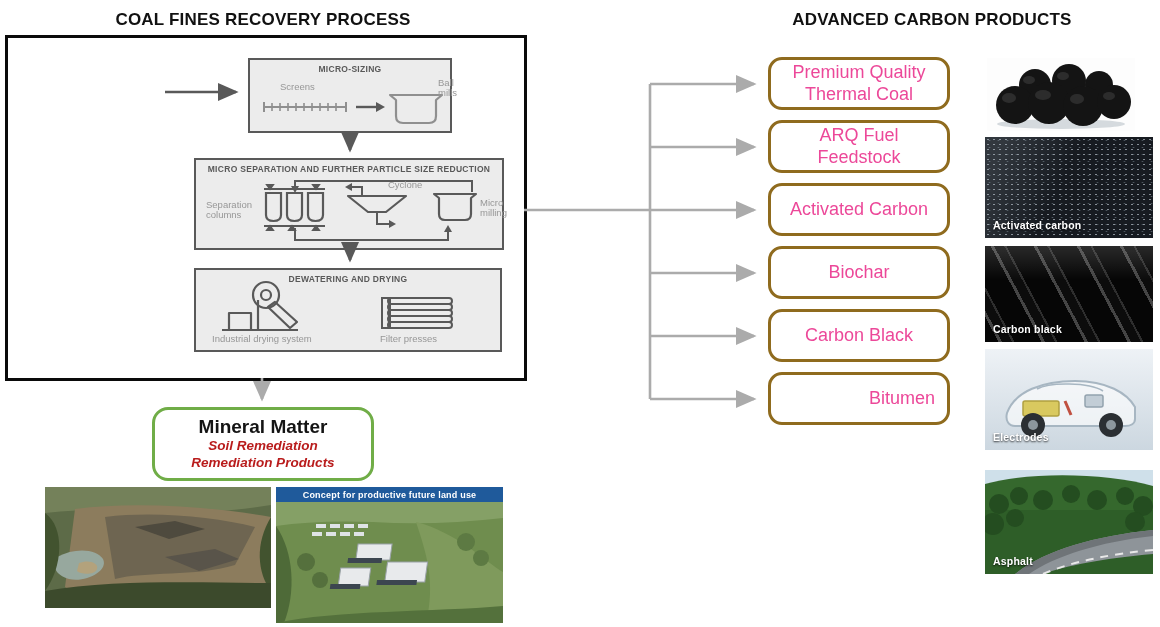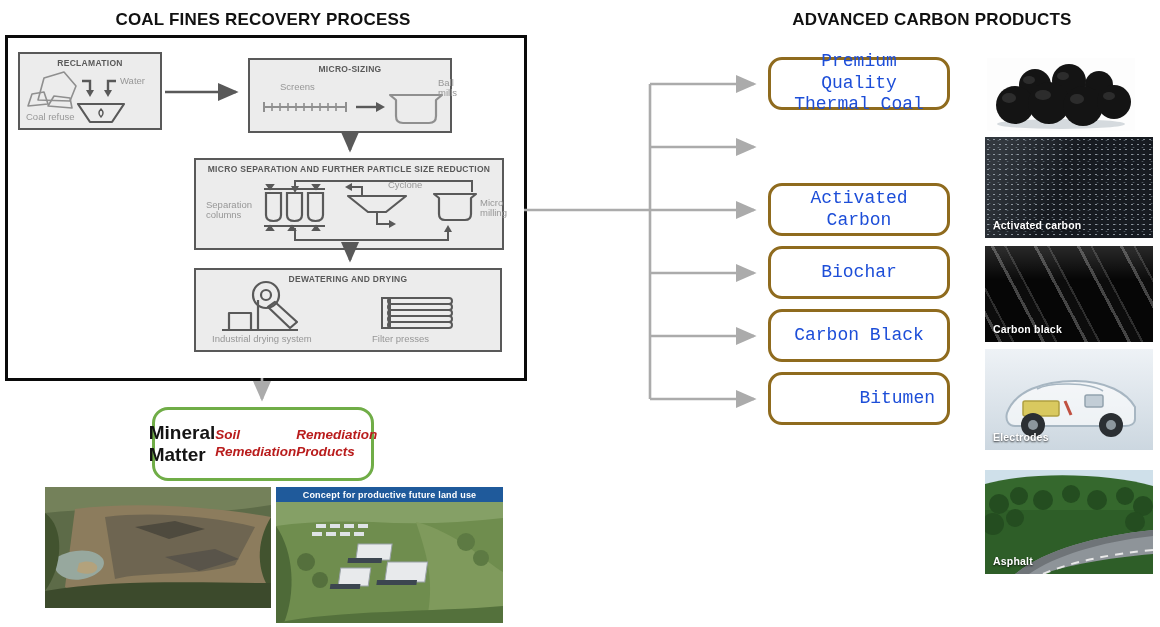--- a/index.html
+++ b/index.html
@@ -26,37 +26,37 @@
     font-size:8.5px;font-weight:bold;color:#595959;letter-spacing:.3px;
   }
   .stage-label{
     position:absolute;font-size:9.5px;color:#979797;line-height:1.1;
   }
   .stage svg{position:absolute;left:0;top:0;}
   
   #mineral-box{
     position:absolute;left:152px;top:407px;width:222px;height:74px;box-sizing:border-box;
     border:3.5px solid #70ad47;border-radius:16px;background:#fff;
-    display:flex;flex-direction:row;align-items:center;justify-content:center;
+    display:flex;flex-direction:column;align-items:center;justify-content:center;
   }
   #mineral-box .mm-title{font-size:19px;font-weight:bold;color:#141414;line-height:1.15;}
   #mineral-box .mm-sub{font-size:13.5px;font-style:italic;font-weight:bold;color:#b91c1c;line-height:1.25;}
   
   .site-photo{position:absolute;top:487px;height:136px;}
   .photo-caption{
     height:15px;background:#1f5a9b;color:#fff;font-size:9px;font-weight:bold;
     display:flex;align-items:center;justify-content:center;letter-spacing:.2px;
   }
   .photo-body{position:relative;width:100%;height:121px;overflow:hidden;}
   
   .product-box{
     position:absolute;left:768px;width:182px;height:53px;box-sizing:border-box;
     border:3.5px solid #8f6b1e;border-radius:14px;background:#fff;
     display:flex;align-items:center;justify-content:center;text-align:center;
-    color:#1d4ed8;font-size:18px;line-height:1.22;padding:2px 12px;font-family:Liberation Mono, monospace;
+    color:#ec4899;font-size:18px;line-height:1.22;padding:2px 12px;
   }
   
   .product-photo{position:absolute;left:985px;width:168px;overflow:hidden;}
   .photo-label{
     position:absolute;left:8px;bottom:7px;color:#fff;font-size:10.5px;font-weight:bold;
     text-shadow:0 1px 2px rgba(0,0,0,.8);letter-spacing:.2px;
   }
   #photo-activated{
     top:137px;height:101px;background-color:#171b21;
     background-image:
@@ -79,42 +79,20 @@
 </head>
 <body>
 
 <div id="canvas">
 
   <div class="section-title" style="left:5px;width:516px;">COAL FINES RECOVERY PROCESS</div>
   <div class="section-title" style="left:762px;width:340px;">ADVANCED CARBON PRODUCTS</div>
 
   <div id="process-box">
 
-    <div class="stage" style="left:10px;top:14px;width:144px;height:78px;">
-      <div class="stage-title">RECLAMATION</div>
-      <svg width="144" height="78" viewBox="0 0 144 78">
-        <g fill="none" stroke="#8f8f8f" stroke-width="1.6" stroke-linejoin="round">
-          <path d="M18,46 L24,24 L44,18 L56,32 L50,47 Z"></path>
-          <path d="M8,52 L12,40 L24,38 L28,50 Z"></path>
-          <path d="M28,52 L34,42 L50,44 L52,54 Z"></path>
-        </g>
-        <g fill="none" stroke="#595959" stroke-width="2.4">
-          <path d="M62,27 h8 v9"></path>
-          <path d="M96,27 h-8 v9"></path>
-        </g>
-        <g fill="#595959">
-          <path d="M66,36 l4,7 l4,-7 z"></path>
-          <path d="M84,36 l4,7 l4,-7 z"></path>
-        </g>
-        <path d="M58,50 L104,50 L92,68 L70,68 Z" fill="none" stroke="#595959" stroke-width="2.2" stroke-linejoin="round"></path>
-        <path d="M81,55 q4,4 0,8 q-4,-4 0,-8 z" fill="none" stroke="#595959" stroke-width="1.4"></path>
-      </svg>
-      <span class="stage-label" style="left:6px;top:58px;">Coal refuse</span>
-      <span class="stage-label" style="left:100px;top:22px;">Water</span>
-    </div>
 
     <div class="stage" style="left:240px;top:20px;width:204px;height:75px;">
       <div class="stage-title">MICRO-SIZING</div>
       <svg width="204" height="75" viewBox="0 0 204 75">
         <g stroke="#8f8f8f" stroke-width="2">
           <line x1="14" y1="47" x2="96" y2="47"></line>
           <line x1="14" y1="42" x2="14" y2="52"></line>
           <line x1="96" y1="42" x2="96" y2="52"></line>
           <g stroke-width="1.6">
             <line x1="22" y1="43" x2="22" y2="51"></line>
@@ -191,21 +169,21 @@
         <g fill="none" stroke="#595959" stroke-width="2">
           <rect x="186" y="28" width="8" height="30"></rect>
           <rect x="192" y="28" width="64" height="6" rx="3"></rect>
           <rect x="192" y="34" width="64" height="6" rx="3"></rect>
           <rect x="192" y="40" width="64" height="6" rx="3"></rect>
           <rect x="192" y="46" width="64" height="6" rx="3"></rect>
           <rect x="192" y="52" width="64" height="6" rx="3"></rect>
         </g>
       </svg>
       <span class="stage-label" style="left:16px;top:64px;">Industrial drying system</span>
-      <span class="stage-label" style="left:176px;top:64px;">Filter presses</span>
+      <span class="stage-label" style="left:184px;top:64px;">Filter presses</span>
     </div>
   </div>
 
   <div id="mineral-box">
     <div class="mm-title">Mineral Matter</div>
     <div class="mm-sub">Soil Remediation</div>
     <div class="mm-sub">Remediation Products</div>
   </div>
 
   <div class="site-photo" style="left:45px;width:226px;">
@@ -257,20 +235,23 @@
         <circle cx="30" cy="60" r="9" fill="#55703d"></circle>
           <circle cx="44" cy="78" r="8" fill="#55703d"></circle>
         <circle cx="190" cy="40" r="9" fill="#5d7a43"></circle>
           <circle cx="205" cy="56" r="8" fill="#5d7a43"></circle>
       </svg>
     </div>
   </div>
 
   <div class="product-box" style="top:57px;">
       <span>Premium Quality Thermal Coal</span>
+    </div>
+  <div class="product-box" style="top:120px;">
+      <span>ARQ Fuel Feedstock</span>
     </div>
   <div class="product-box" style="top:183px;">
       <span>Activated Carbon</span>
     </div>
   <div class="product-box" style="top:246px;">
       <span>Biochar</span>
     </div>
   <div class="product-box" style="top:309px;">
       <span>Carbon Black</span>
     </div>

